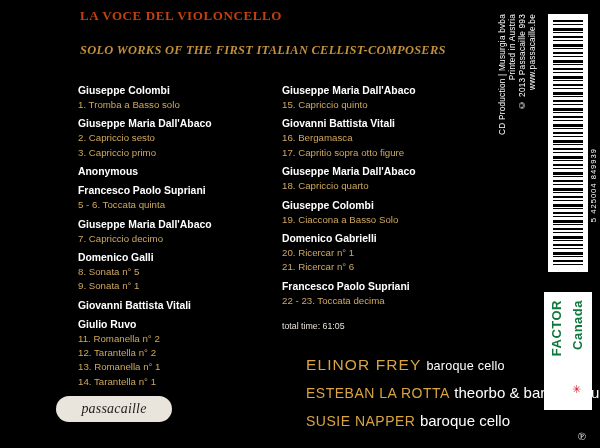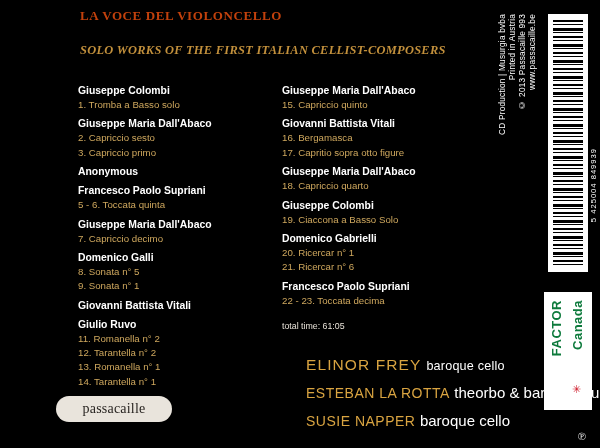--- a/index.html
+++ b/index.html
@@ -123,20 +123,21 @@
     height: 26px;
     border-radius: 13px;
     background: #e9e4dc;
     color: #231f1c;
     font-family: "Liberation Serif", serif;
     font-size: 14px;
     letter-spacing: 0.2px;
     display: flex;
     align-items: center;
     justify-content: center;
+    font-style: italic;
   }
 
   
   .spine {
     position: absolute;
     right: 0;
     top: 0;
     width: 112px;
     height: 448px;
   }

